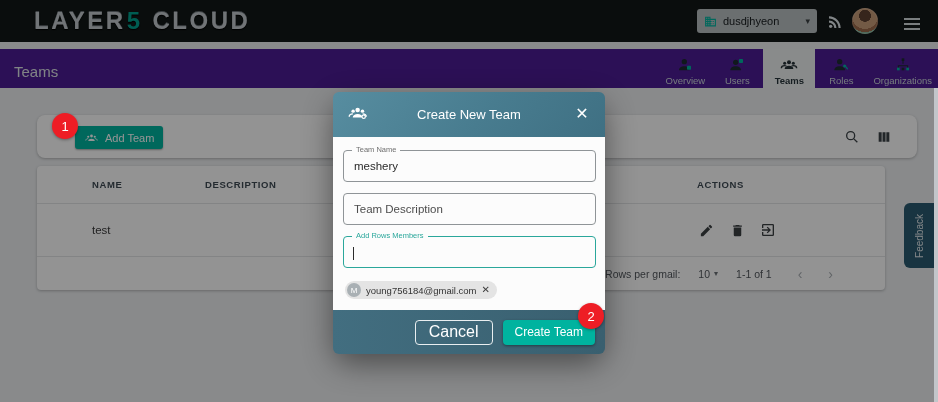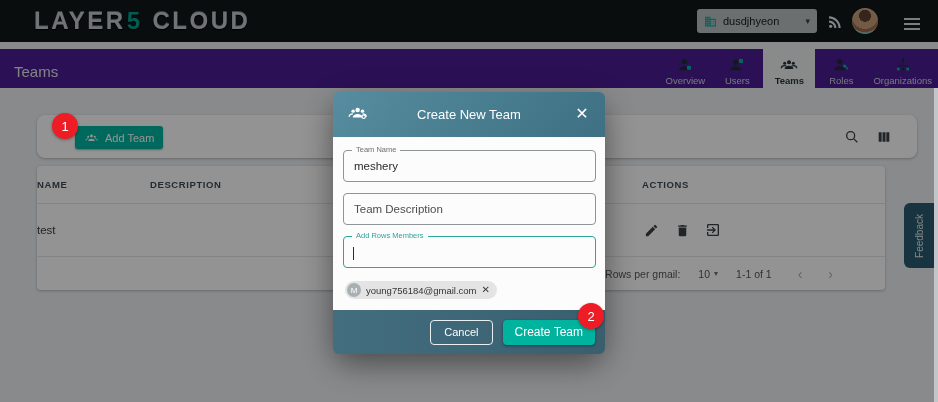--- a/index.html
+++ b/index.html
@@ -46,21 +46,21 @@
                   border-radius:8px; box-shadow:0 1px 3px rgba(0,0,0,.25); }
   .add-team-btn { position:absolute; left:38px; top:11px; height:23px; padding:0 9px; background:#00b39f;
                   border:none; border-radius:3px; color:#fff; font-size:11px; display:flex; align-items:center;
                   gap:6px; cursor:pointer; box-shadow:0 1px 2px rgba(0,0,0,.35); font-family:"Liberation Sans",sans-serif; }
   .tb-right { position:absolute; right:22px; top:0; height:43px; display:flex; align-items:center; gap:10px; }
   .icon-btn { width:22px; height:22px; display:flex; align-items:center; justify-content:center;
               background:none; border:none; cursor:pointer; }
 
   .table-card { position:absolute; left:37px; top:78px; width:848px; height:124px; background:#fdfdfe;
                 border-radius:4px; box-shadow:0 1px 3px rgba(0,0,0,.25); }
-  .t-grid { display:grid; grid-template-columns:113px 492px auto; align-items:center; }
+  .t-grid { display:grid; grid-template-columns:113px 492px auto; padding-left:55px; align-items:center; }
   .t-head { height:38px; border-bottom:1px solid #e2e4e6; }
   .t-head span { font-size:9.5px; font-weight:bold; letter-spacing:.6px; color:#3f4b54; }
   .t-row { height:53px; border-bottom:1px solid #e2e4e6; }
   .t-row .cell-name { font-size:11.5px; color:#3a3a3a; }
   .row-actions { display:flex; gap:13px; align-items:center; }
   .row-actions .icon-btn { width:18px; height:18px; }
   .t-foot { height:33px; display:flex; align-items:center; justify-content:flex-end; gap:18px; padding-right:52px; }
   .t-foot .pg-label, .t-foot .pg-range { font-size:10.5px; color:#52575c; }
   .pg-select { display:flex; align-items:center; gap:4px; background:none; border:none; cursor:pointer;
                font-size:10.5px; color:#52575c; font-family:"Liberation Sans",sans-serif; }
@@ -100,21 +100,21 @@
   .text-caret { position:absolute; left:9px; top:10px; width:1px; height:13px; background:#2b2b2b; }
   .chip { position:absolute; left:12px; top:144px; height:18px; background:#e4e4e4; border-radius:9px;
           display:flex; align-items:center; gap:5px; padding:0 7px 0 2px; }
   .chip .chip-avatar { width:14px; height:14px; border-radius:50%; background:#a9b0b4; color:#fff; font-size:8px;
                        display:flex; align-items:center; justify-content:center; }
   .chip .chip-text { font-size:9.5px; color:#343434; }
   .chip .chip-x { background:none; border:none; font-size:10px; color:#3d3d3d; cursor:pointer; padding:0; line-height:1; }
   .modal-foot { position:relative; height:44px; background:linear-gradient(90deg,#426e80,#395f6f);
                 border-radius:0 0 6px 6px; display:flex; align-items:center; justify-content:flex-end; gap:10px; padding-right:10px; }
   .btn-cancel { height:25px; padding:0 13px; background:transparent; border:1px solid #e9eef0; border-radius:4px;
-                color:#fff; font-size:11px; cursor:pointer; font-family:"Liberation Sans",sans-serif; }
+                color:#fff; font-size:16px; cursor:pointer; font-family:"Liberation Sans",sans-serif; }
   .btn-create { height:25px; padding:0 12px; background:#00b39f; border:none; border-radius:4px;
                 color:#fff; font-size:12px; cursor:pointer; box-shadow:0 1px 3px rgba(0,0,0,.4); font-family:"Liberation Sans",sans-serif; }
 
   
   .step-badge { position:absolute; width:26px; height:26px; border-radius:50%; background:#ee1d25; color:#fff;
                 font-size:13px; display:flex; align-items:center; justify-content:center; z-index:70;
                 box-shadow:0 1px 3px rgba(0,0,0,.35); }
   .badge-1 { left:52px; top:113px; }
   .badge-2 { left:578px; top:303px; }
 </style>

